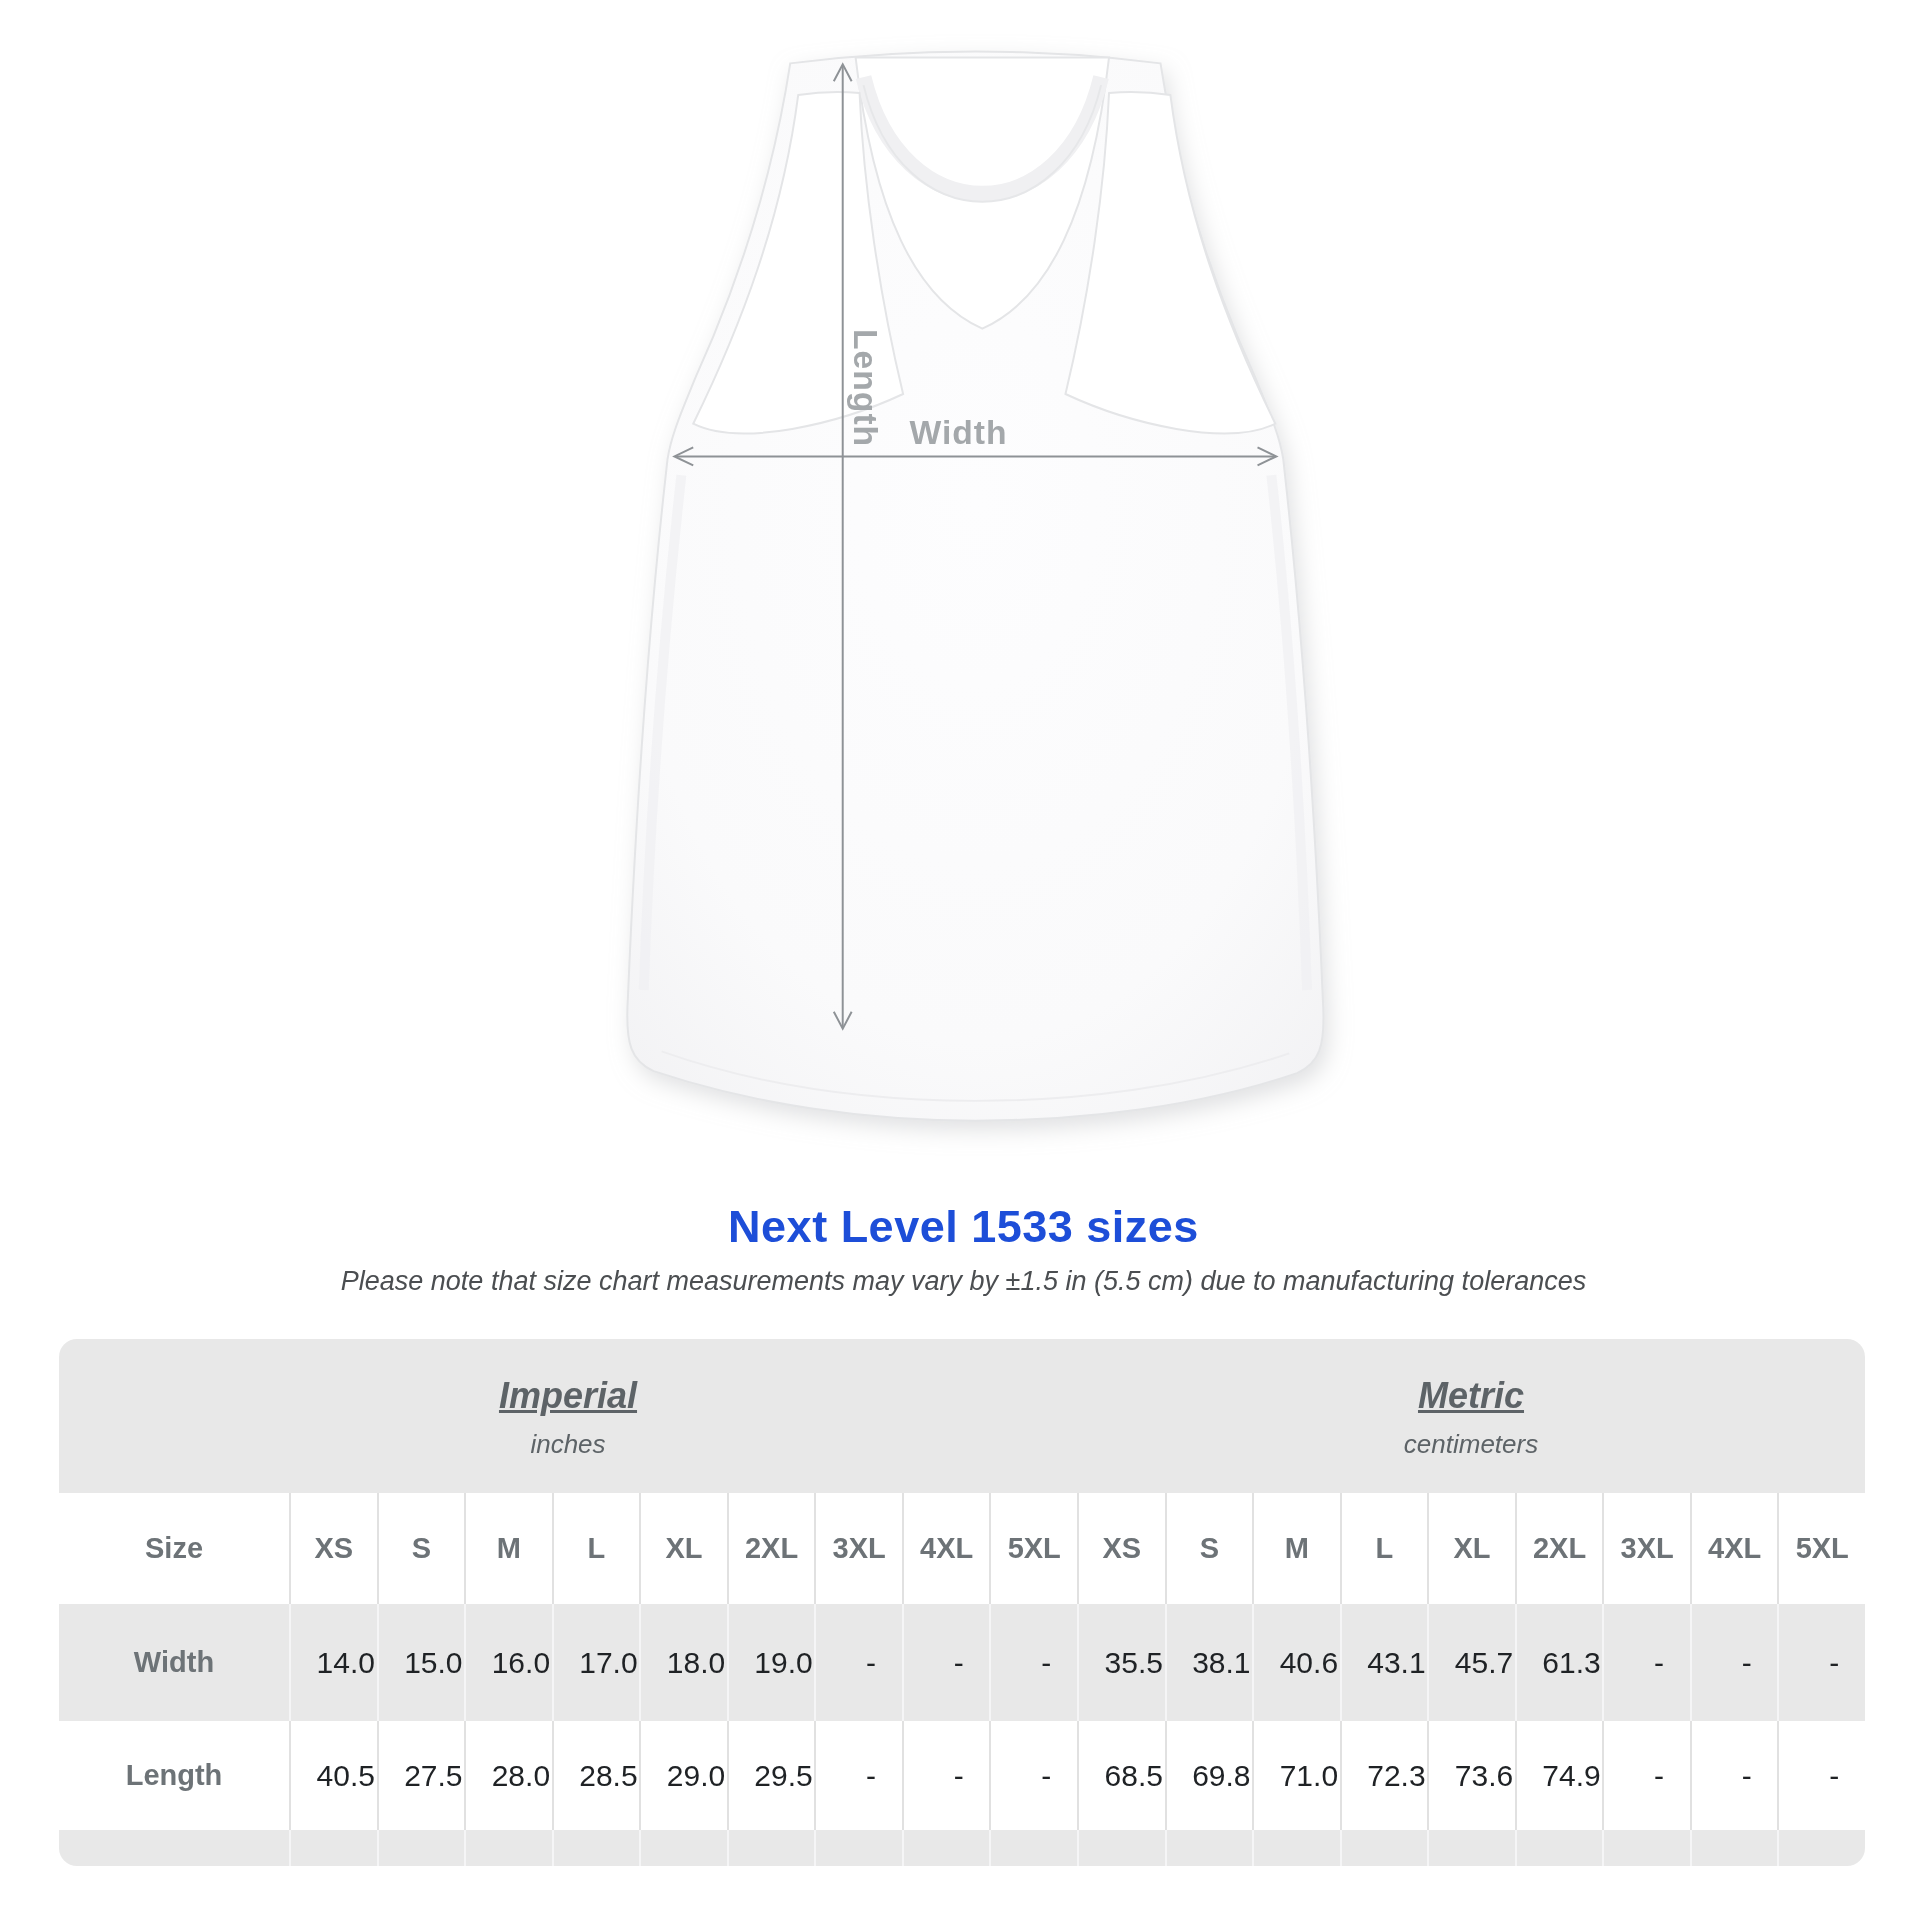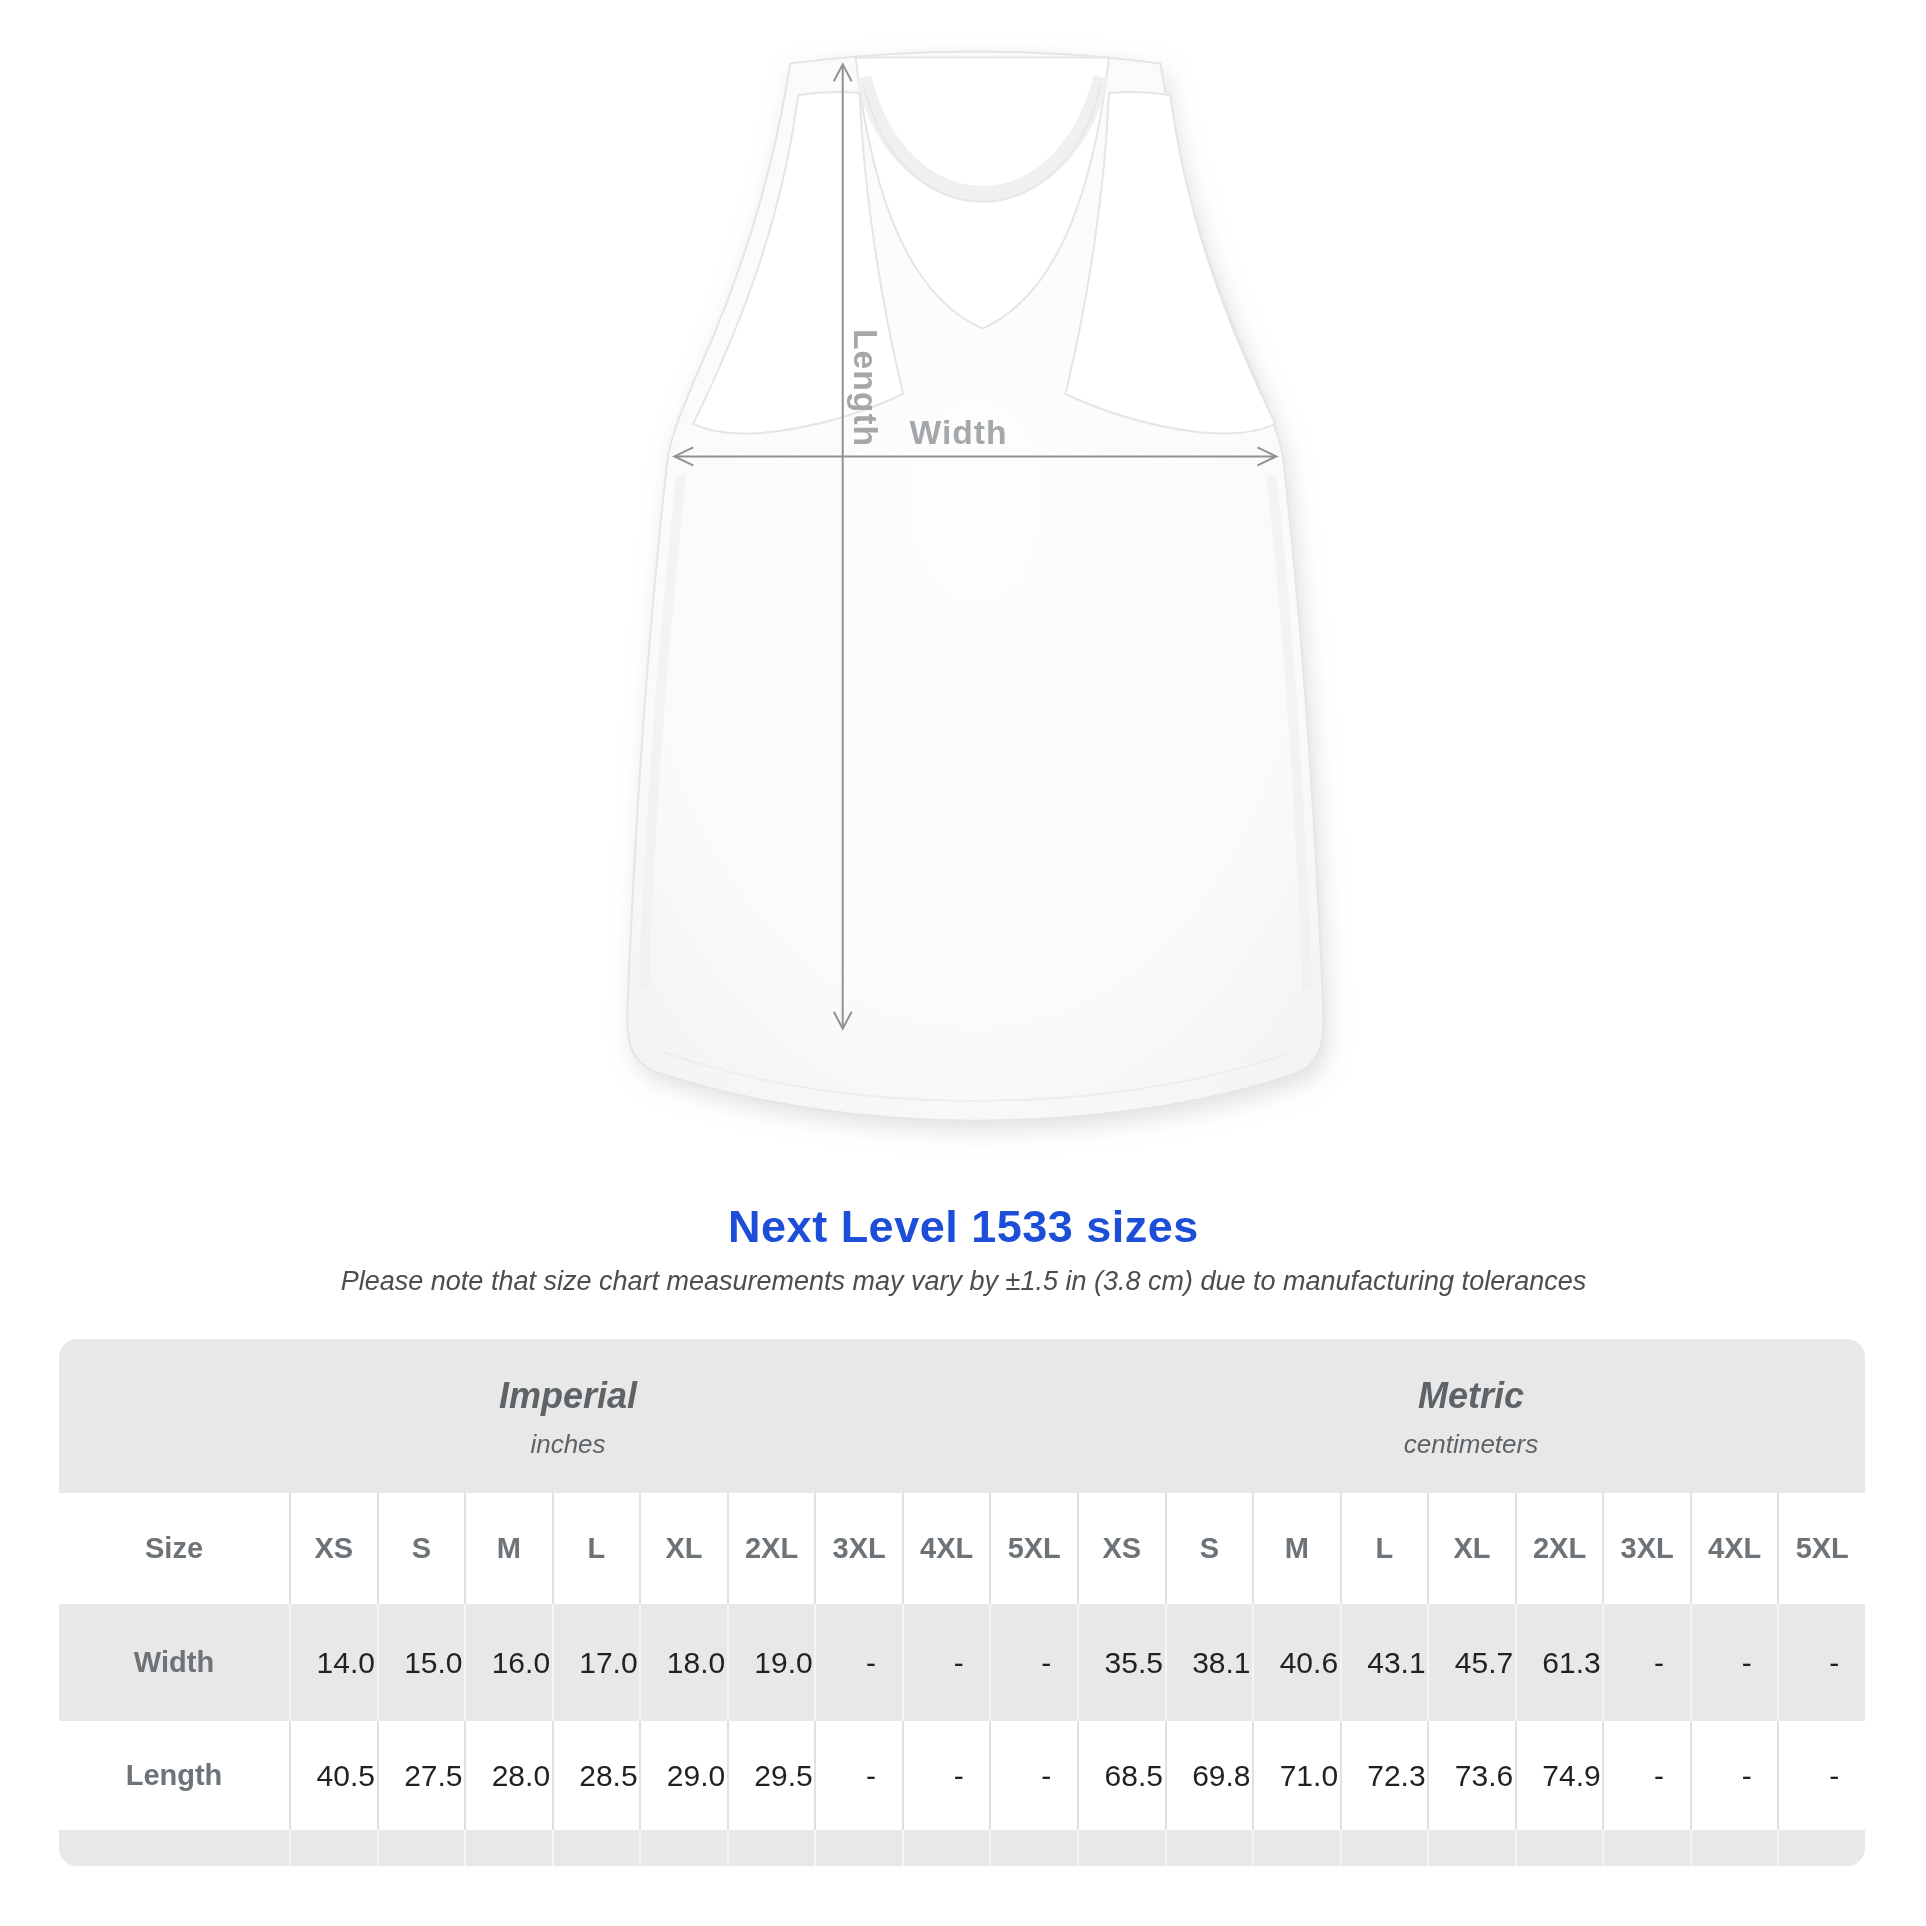--- a/index.html
+++ b/index.html
@@ -69,20 +69,21 @@
     gap: 12px;
     padding-top: 2px;
   }
   .unit-half.imperial { width: 1018px; }
   .unit-half.metric   { width: 788px;  }
   .unit-title {
     font-size: 36px;
     font-weight: bold;
     font-style: italic;
     color: #5d6367;
+    text-decoration: underline;
   }
   .unit-sub {
     font-size: 26px;
     font-style: italic;
     color: #5d6367;
   }
 
   .grid-row {
     display: grid;
     grid-template-columns: 230px repeat(18, 1fr);
@@ -179,21 +180,21 @@
     <path d="M 700,452 L 681,461 L 700,470"></path>
     <path d="M 1270,452 L 1289,461 L 1270,470"></path>
   </g>
 
   <text transform="rotate(90 874 392)" x="874" y="392" text-anchor="middle" dominant-baseline="central" font-family="Liberation Sans, sans-serif" font-size="34" font-weight="bold" fill="#a4a8ab" letter-spacing="1">Length</text>
   <text x="968" y="449" text-anchor="middle" font-family="Liberation Sans, sans-serif" font-size="34" font-weight="bold" fill="#a4a8ab" letter-spacing="1">Width</text>
 </svg>
 
 <div class="heading">
   <h1 class="page-title">Next Level 1533 sizes</h1>
-  <p class="page-note">Please note that size chart measurements may vary by ±1.5 in (3.8 cm) due to manufacturing tolerances</p>
+  <p class="page-note">Please note that size chart measurements may vary by ±1.5 in (5.5 cm) due to manufacturing tolerances</p>
 </div>
 
 <div class="size-table">
 
   <div class="unit-band">
     <div class="unit-half imperial">
       <div class="unit-title">Imperial</div>
       <div class="unit-sub">inches</div>
     </div>
     <div class="unit-half metric">

